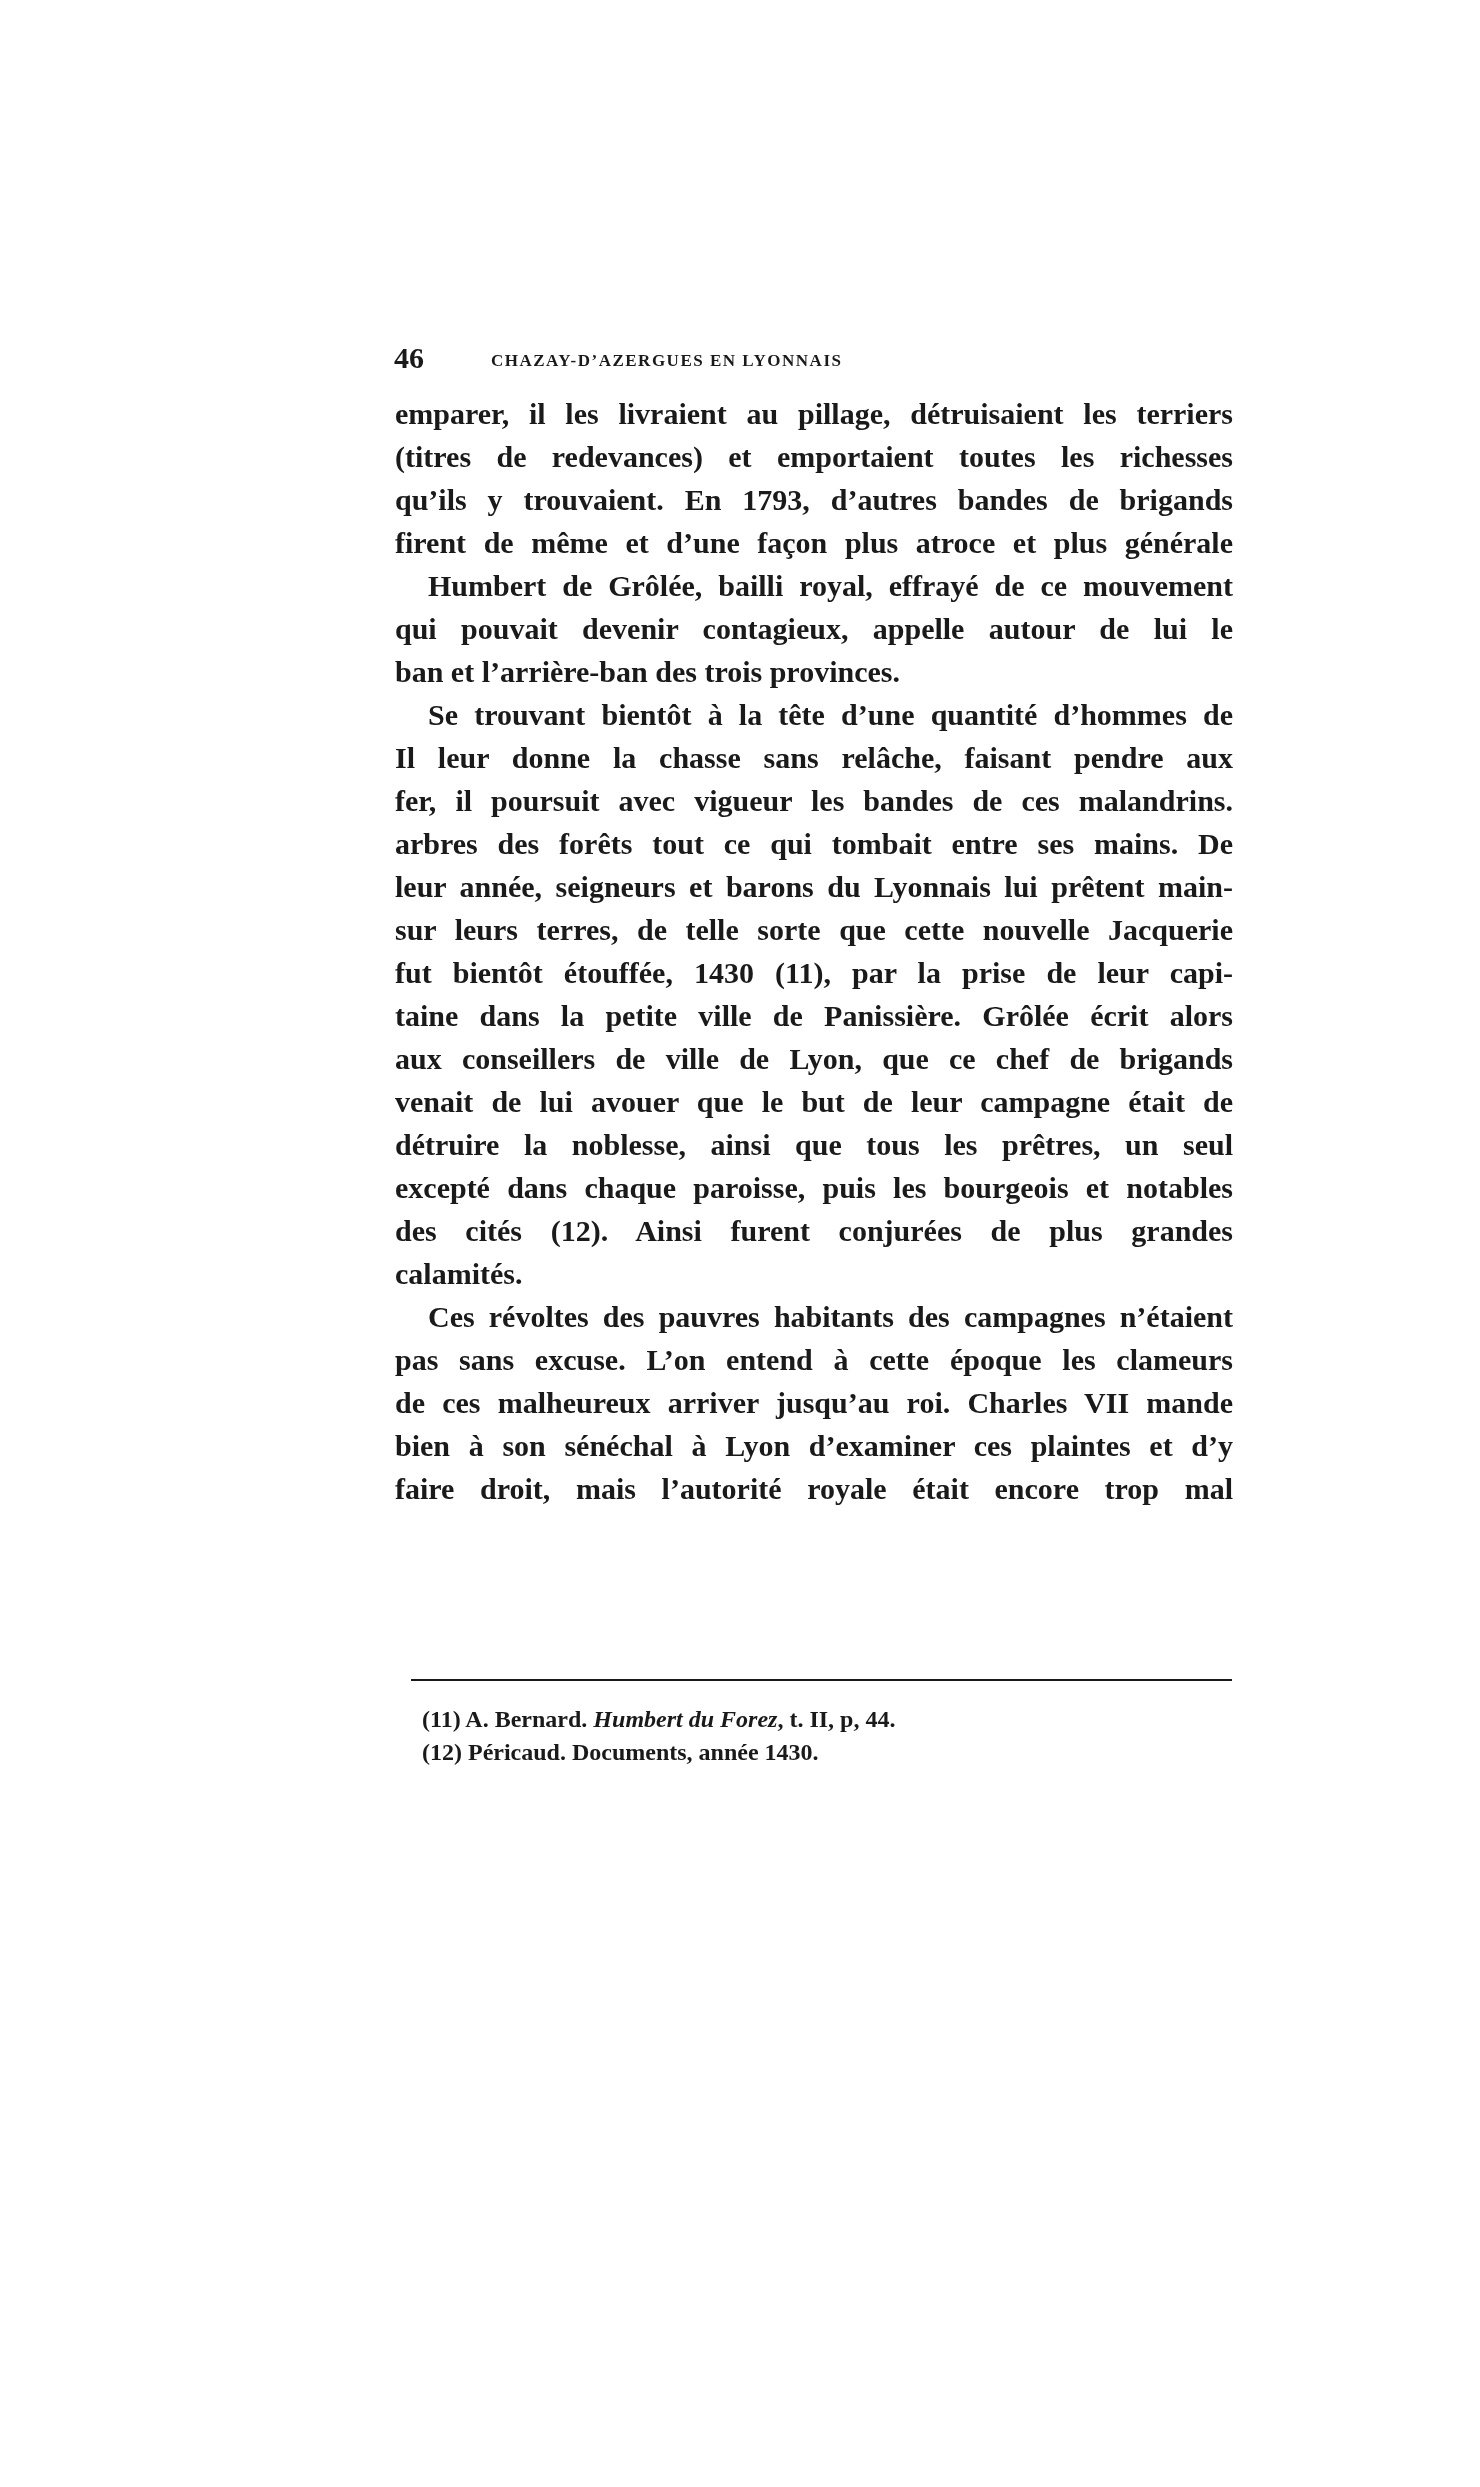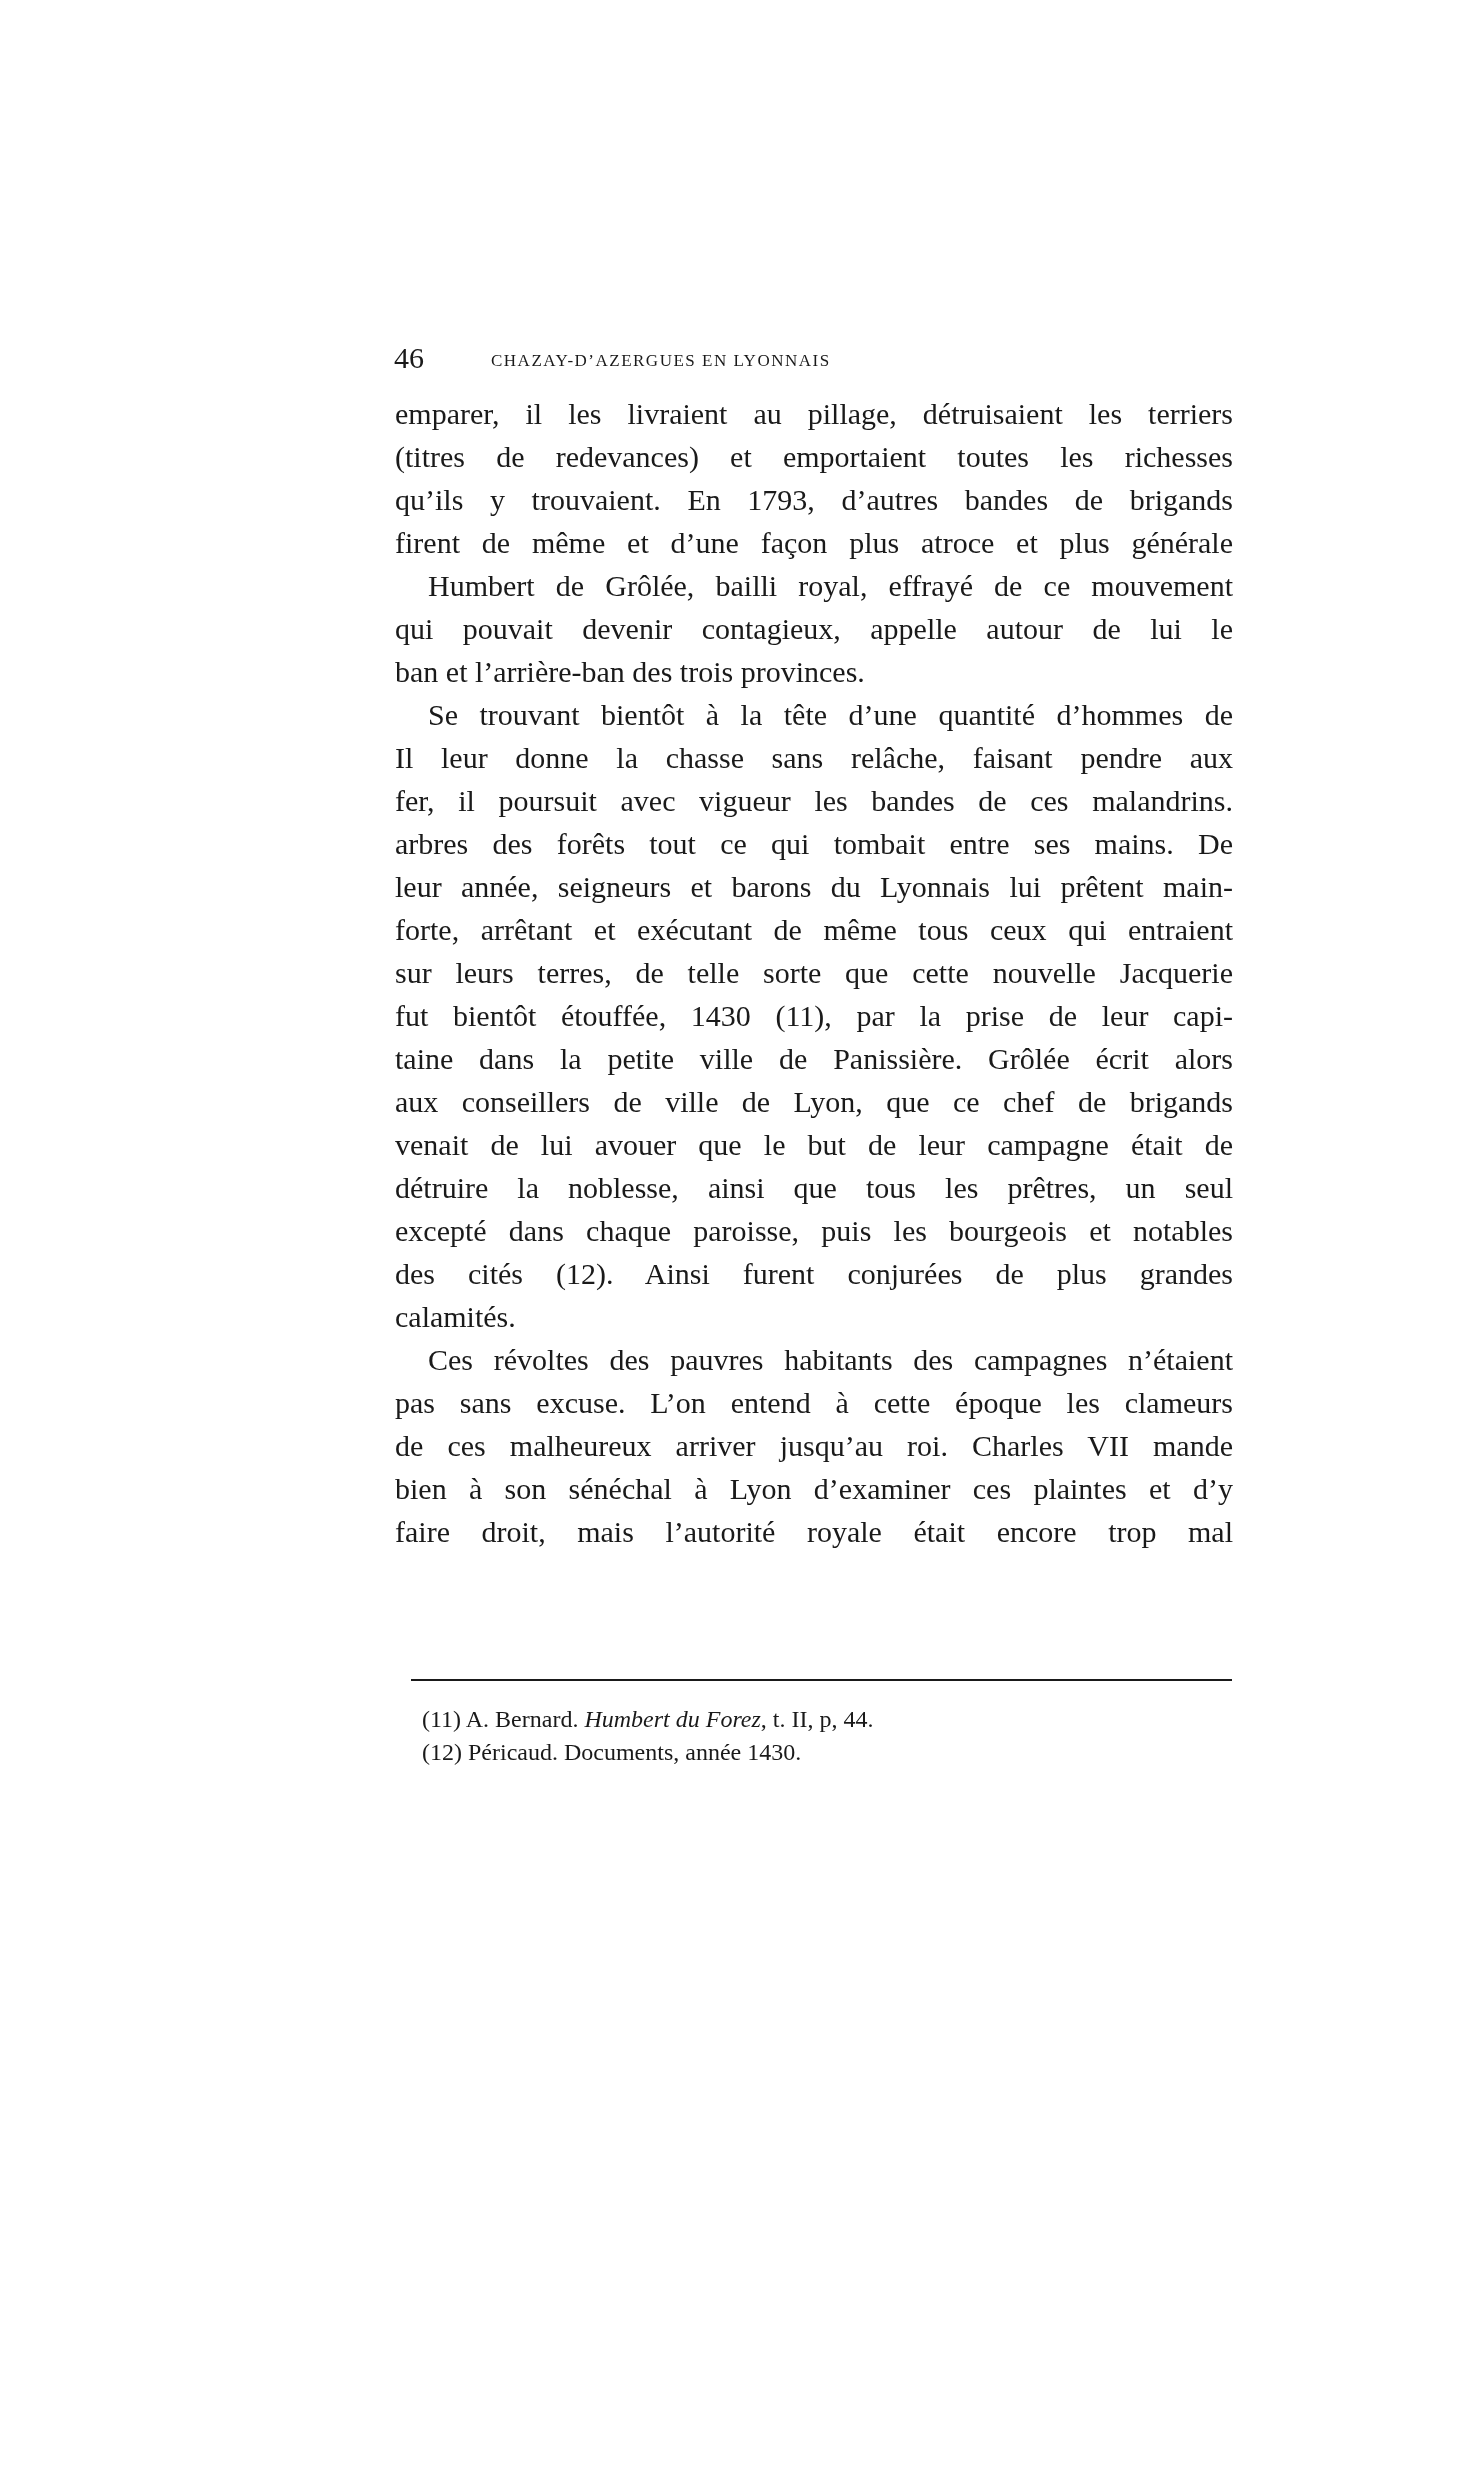--- a/index.html
+++ b/index.html
@@ -14,20 +14,21 @@
       overflow: hidden;
       font-family: "Liberation Serif", "DejaVu Serif", serif;
       color: #1a1a1a;
     }
     .page {
       position: absolute;
       left: 0; top: 0;
       width: 1480px;
       height: 1972px;
       background: #ffffff;
+      font-weight: bold;
     }
     .running-head {
       position: absolute;
       left: 394px;
       top: 339px;
       width: 833px;
       height: 38px;
     }
     .page-number {
       position: absolute;
@@ -108,21 +109,20 @@
 
     <span class="line indent">Humbert de Grôlée, bailli royal, effrayé de ce mouvement</span>
     <span class="line">qui pouvait devenir contagieux, appelle autour de lui le</span>
     <span class="line last">ban et l’arrière-ban des trois provinces.</span>
 
     <span class="line indent">Se trouvant bientôt à la tête d’une quantité d’hommes de</span>
     <span class="line">Il leur donne la chasse sans relâche, faisant pendre aux</span>
     <span class="line">fer, il poursuit avec vigueur les bandes de ces malandrins.</span>
     <span class="line">arbres des forêts tout ce qui tombait entre ses mains. De</span>
     <span class="line">leur année, seigneurs et barons du Lyonnais lui prêtent main-</span>
-    <span class="line">forte, arrêtant et exécutant de même tous ceux qui entraient</span>
     <span class="line">sur leurs terres, de telle sorte que cette nouvelle Jacquerie</span>
     <span class="line">fut bientôt étouffée, 1430 (11), par la prise de leur capi-</span>
     <span class="line">taine dans la petite ville de Panissière. Grôlée écrit alors</span>
     <span class="line">aux conseillers de ville de Lyon, que ce chef de brigands</span>
     <span class="line">venait de lui avouer que le but de leur campagne était de</span>
     <span class="line">détruire la noblesse, ainsi que tous les prêtres, un seul</span>
     <span class="line">excepté dans chaque paroisse, puis les bourgeois et notables</span>
     <span class="line">des cités (12). Ainsi furent conjurées de plus grandes</span>
     <span class="line last">calamités.</span>
 

